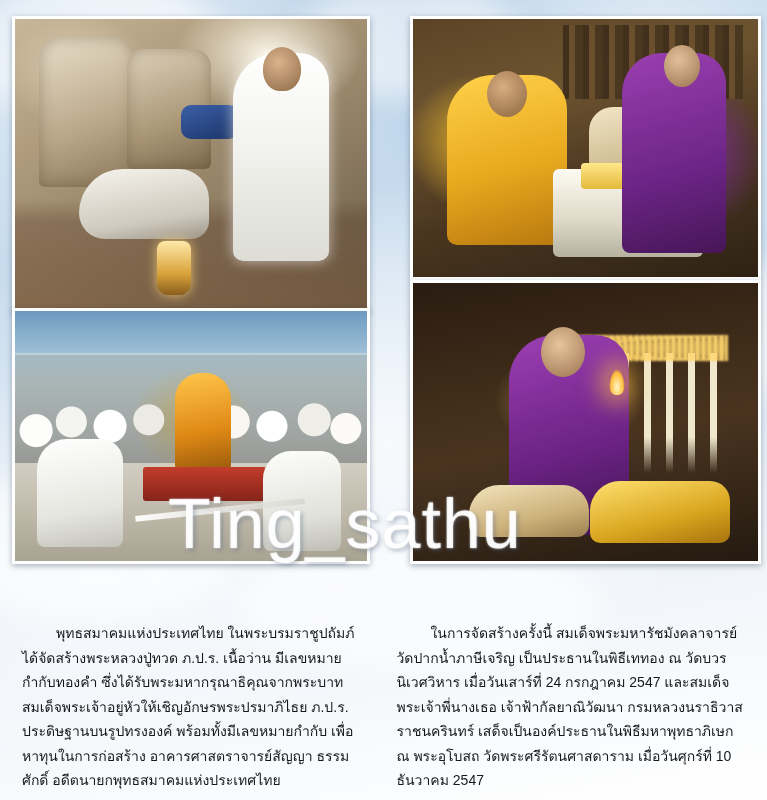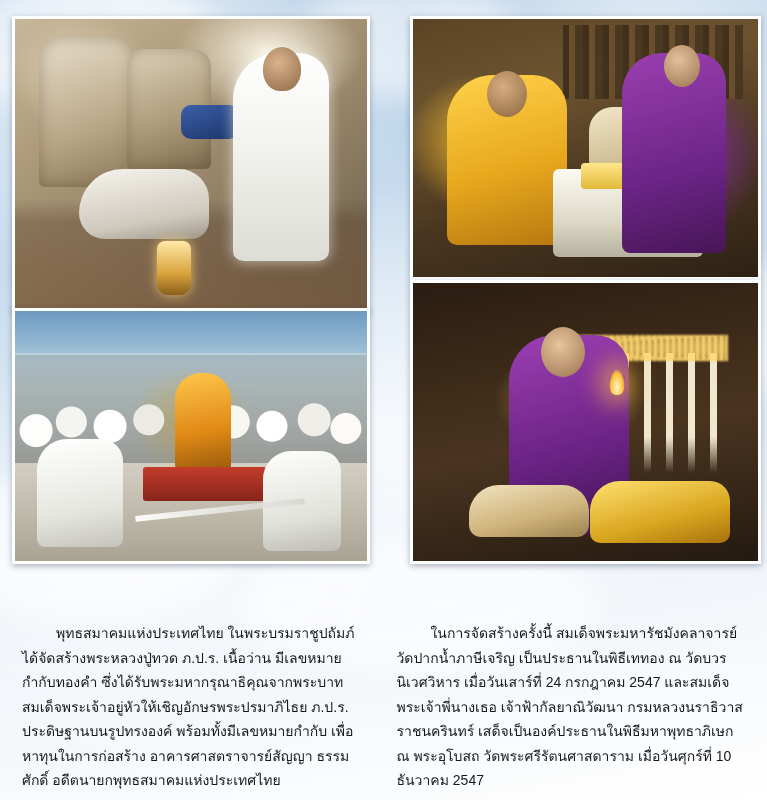--- a/index.html
+++ b/index.html
@@ -346,20 +346,21 @@
       <div class="p4-candles"></div>
       <div class="p4-flames"></div>
       <div class="p4-lady"></div>
       <div class="p4-lady-head"></div>
       <div class="p4-flame-main"></div>
       <div class="p4-gold-cloth"></div>
       <div class="p4-offering"></div>
     </div>
   </div>
 
+  <div class="watermark">Ting_sathu</div>
 
   <div class="columns">
     <div class="col left">
       <p>พุทธสมาคมแห่งประเทศไทย ในพระบรมราชูปถัมภ์ ได้จัดสร้างพระหลวงปู่ทวด ภ.ป.ร. เนื้อว่าน มีเลขหมายกำกับทองคำ ซึ่งได้รับพระมหากรุณาธิคุณจากพระบาทสมเด็จพระเจ้าอยู่หัวให้เชิญอักษรพระปรมาภิไธย ภ.ป.ร. ประดิษฐานบนรูปทรงองค์ พร้อมทั้งมีเลขหมายกำกับ เพื่อหาทุนในการก่อสร้าง อาคารศาสตราจารย์สัญญา ธรรมศักดิ์ อดีตนายกพุทธสมาคมแห่งประเทศไทย</p>
     </div>
     <div class="col right">
       <p>ในการจัดสร้างครั้งนี้ สมเด็จพระมหารัชมังคลาจารย์ วัดปากน้ำภาษีเจริญ เป็นประธานในพิธีเททอง ณ วัดบวรนิเวศวิหาร เมื่อวันเสาร์ที่ 24 กรกฎาคม 2547 และสมเด็จพระเจ้าพี่นางเธอ เจ้าฟ้ากัลยาณิวัฒนา กรมหลวงนราธิวาสราชนครินทร์ เสด็จเป็นองค์ประธานในพิธีมหาพุทธาภิเษก ณ พระอุโบสถ วัดพระศรีรัตนศาสดาราม เมื่อวันศุกร์ที่ 10 ธันวาคม 2547</p>
     </div>
   </div>
 

